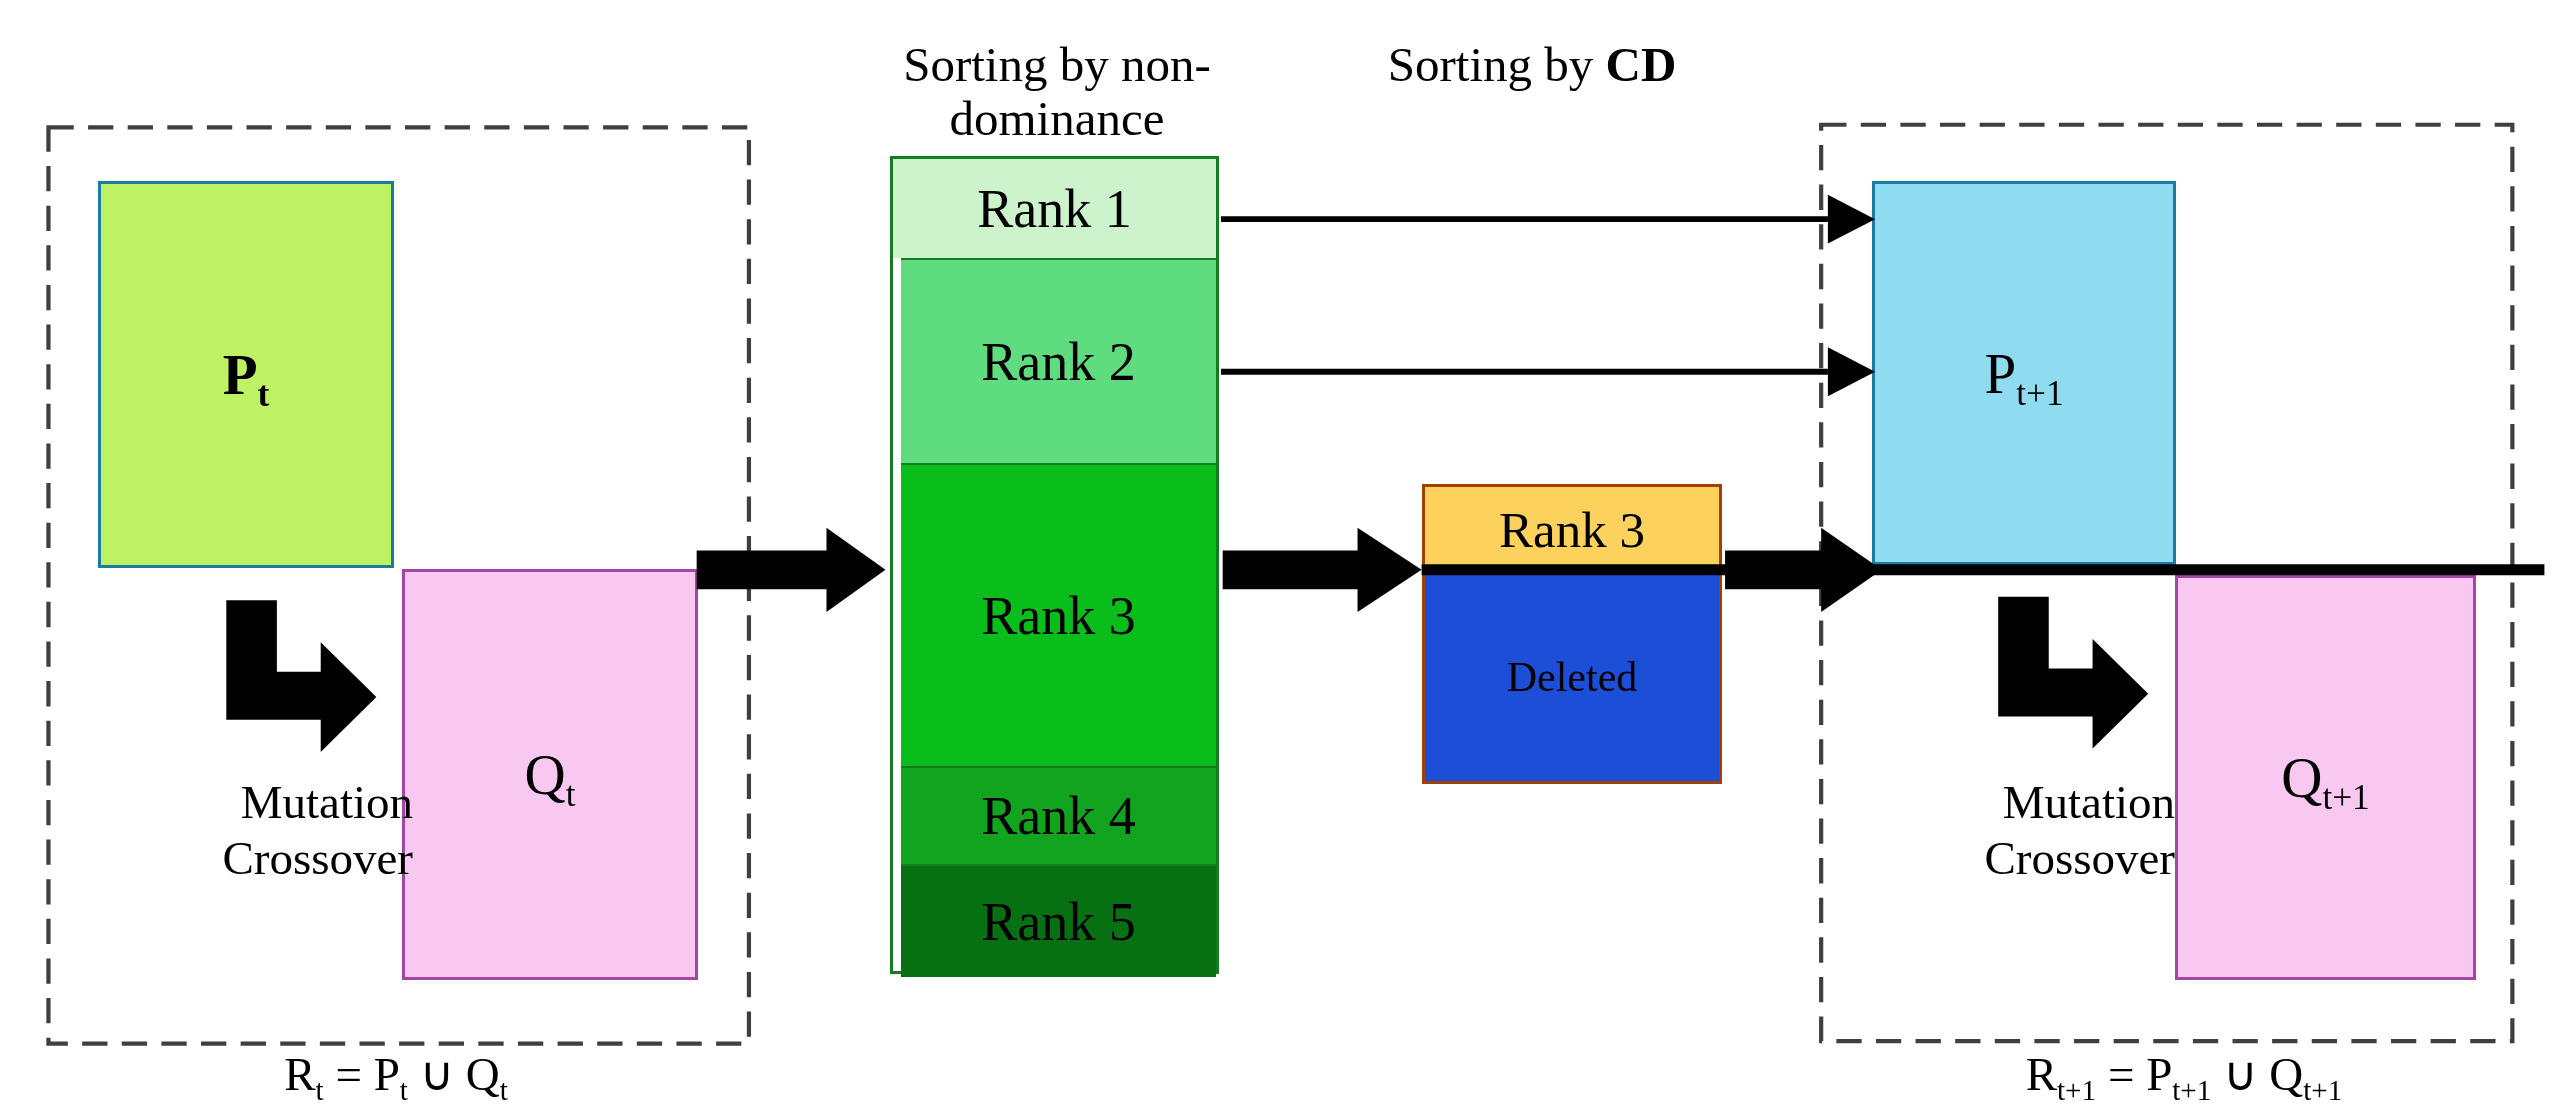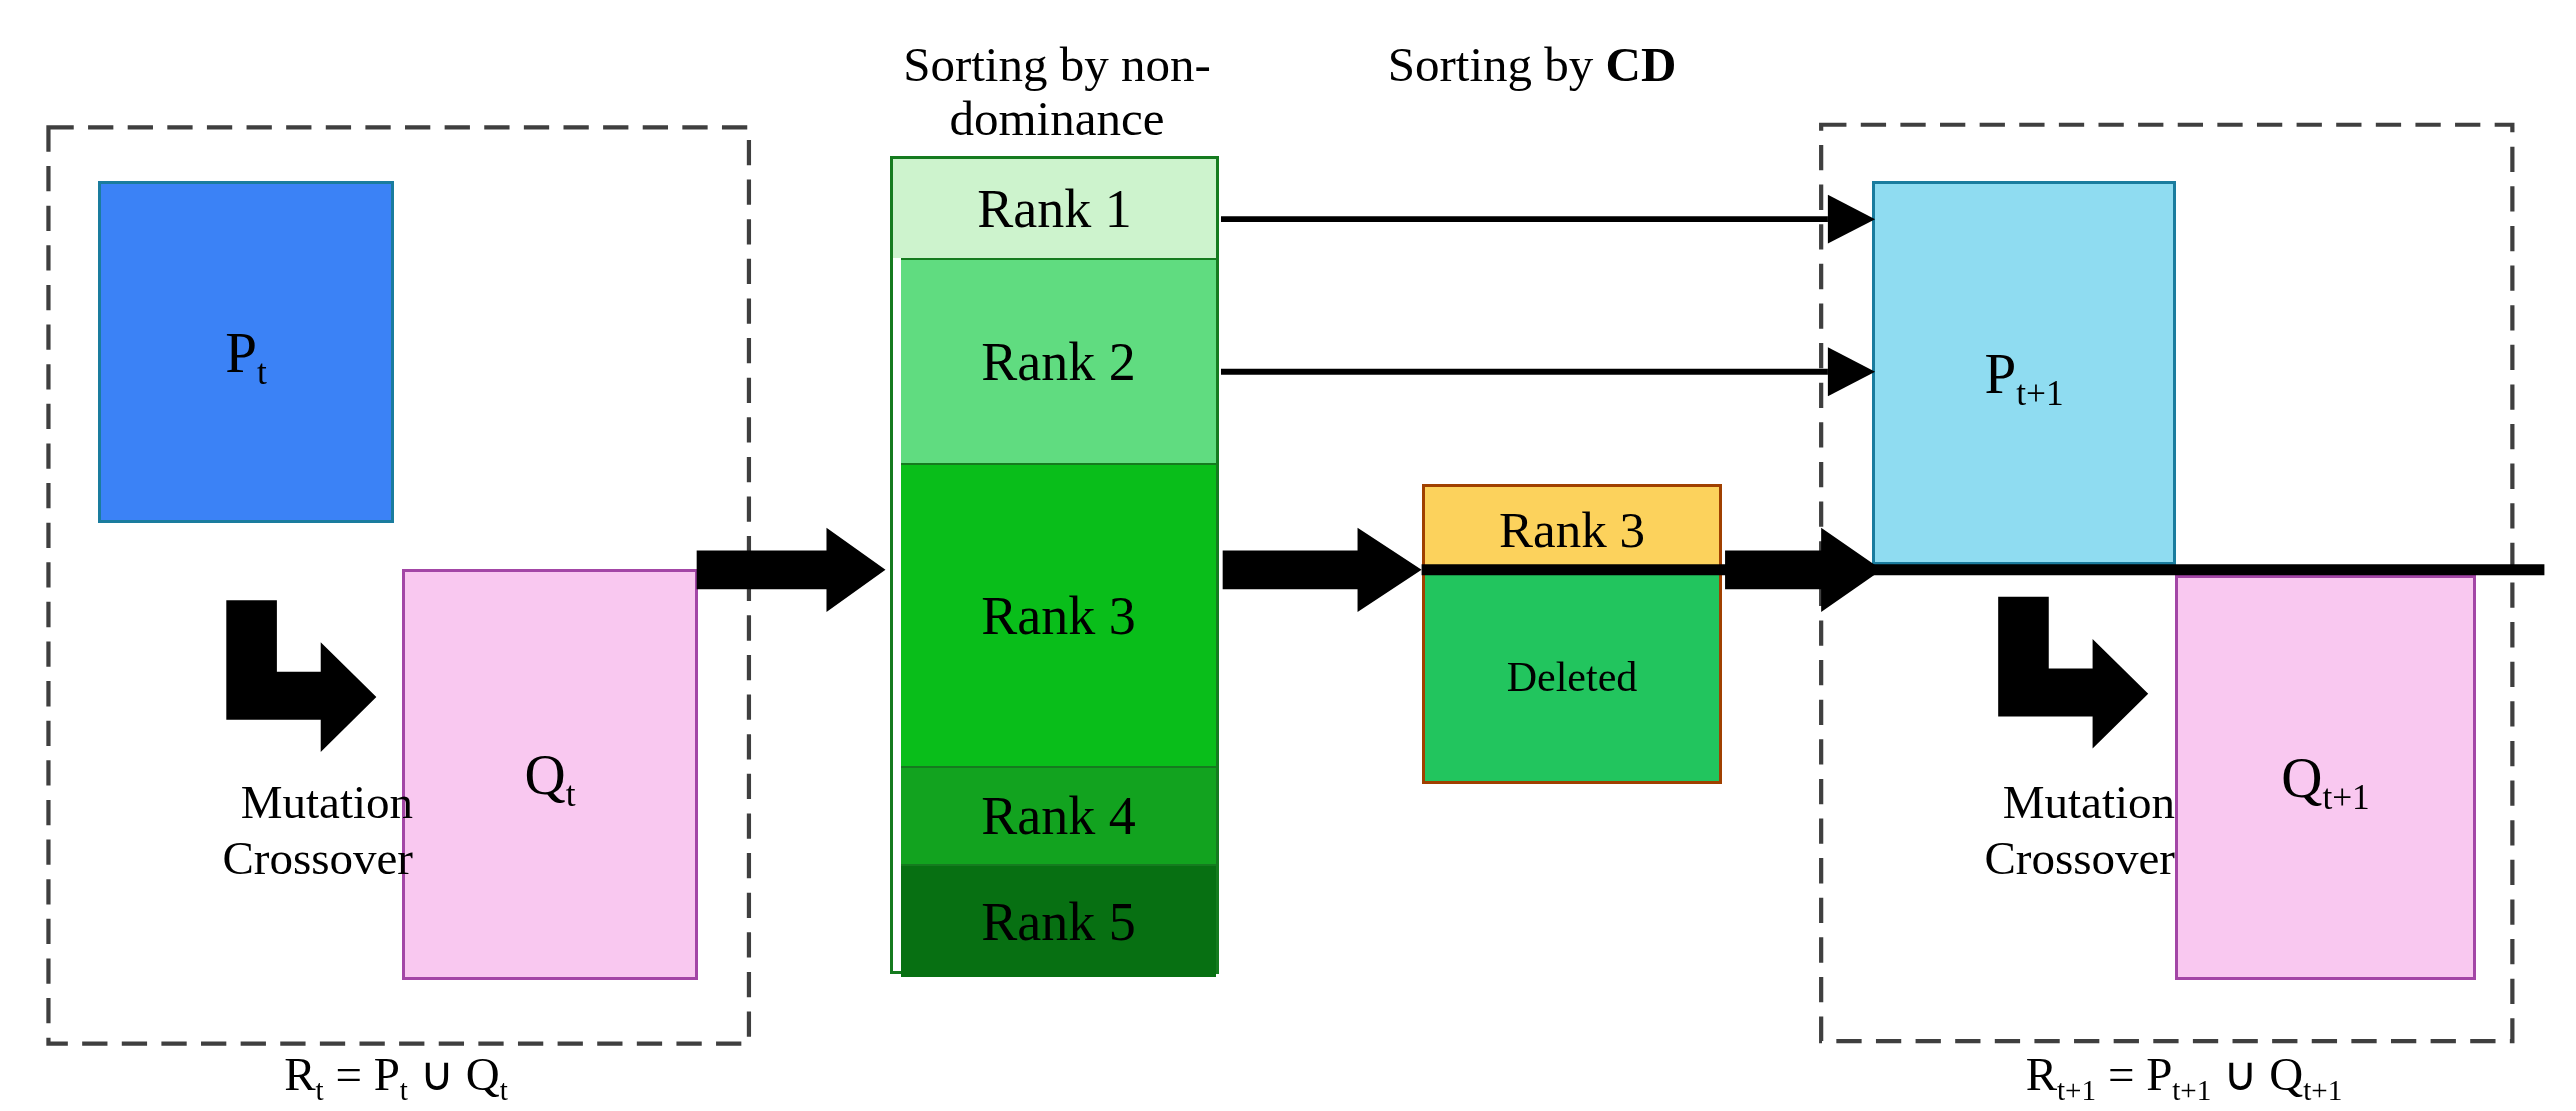--- a/index.html
+++ b/index.html
@@ -26,21 +26,21 @@
   .hdr{font-size:49px;line-height:54px;text-align:center;}
   .mutation{font-size:47px;line-height:56px;text-align:right;}
   .eq{font-size:47px;text-align:center;white-space:nowrap;}
   #overlay{position:absolute;left:0;top:0;pointer-events:none;}
 </style>
 </head>
 <body>
 
 <div id="canvas">
 
-  <div id="pt-box" class="abs box" style="left: 98px; top: 181px; width: 296px; height: 342px; border-color: rgb(26, 124, 158); background-color: #3b82f6;">
+  <div id="pt-box" class="abs box" style="left: 98px; top: 181px; width: 296px; height: 387px; border-color: rgb(26, 124, 158); background-color: #bef264; font-weight: bold;">
     <div class="box-label"><span>P</span><sub>t</sub></div>
   </div>
 
   <div id="qt-box" class="abs box" style="left: 402px; top: 569px; width: 296px; height: 411px; border-color: rgb(163, 70, 166); background-color: rgb(249, 200, 240);">
     <div class="box-label"><span>Q</span><sub>t</sub></div>
   </div>
 
   <div class="abs mutation" style="left:93px;top:774px;width:320px;">
     <div>Mutation</div>
     <div>Crossover</div>
@@ -73,21 +73,21 @@
     </div>
     <div class="rank-row" style="height: 111px; border-color: rgb(21, 123, 31); background-color: rgb(7, 112, 18);">
       <span>Rank 5</span>
     </div>
   </div>
 
   <div id="deleted-box" class="abs" style="left: 1422px; top: 484px; width: 300px; height: 300px; border-color: rgb(160, 64, 0);">
     <div class="top" style="background-color: rgb(252, 210, 92);">
       <span>Rank 3</span>
     </div>
-    <div class="bottom" style="background-color: #22c55e;">
+    <div class="bottom" style="background-color: #1d4ed8;">
       <span>Deleted</span>
     </div>
   </div>
 
   <div id="pt1-box" class="abs box" style="left: 1872px; top: 181px; width: 304px; height: 384px; border-color: rgb(26, 124, 158); background-color: rgb(143, 220, 241);">
     <div class="box-label"><span>P</span><sub>t+1</sub></div>
   </div>
 
   <div id="qt1-box" class="abs box" style="left: 2175px; top: 575px; width: 301px; height: 405px; border-color: rgb(163, 70, 166); background-color: rgb(249, 200, 240);">
     <div class="box-label"><span>Q</span><sub>t+1</sub></div>

